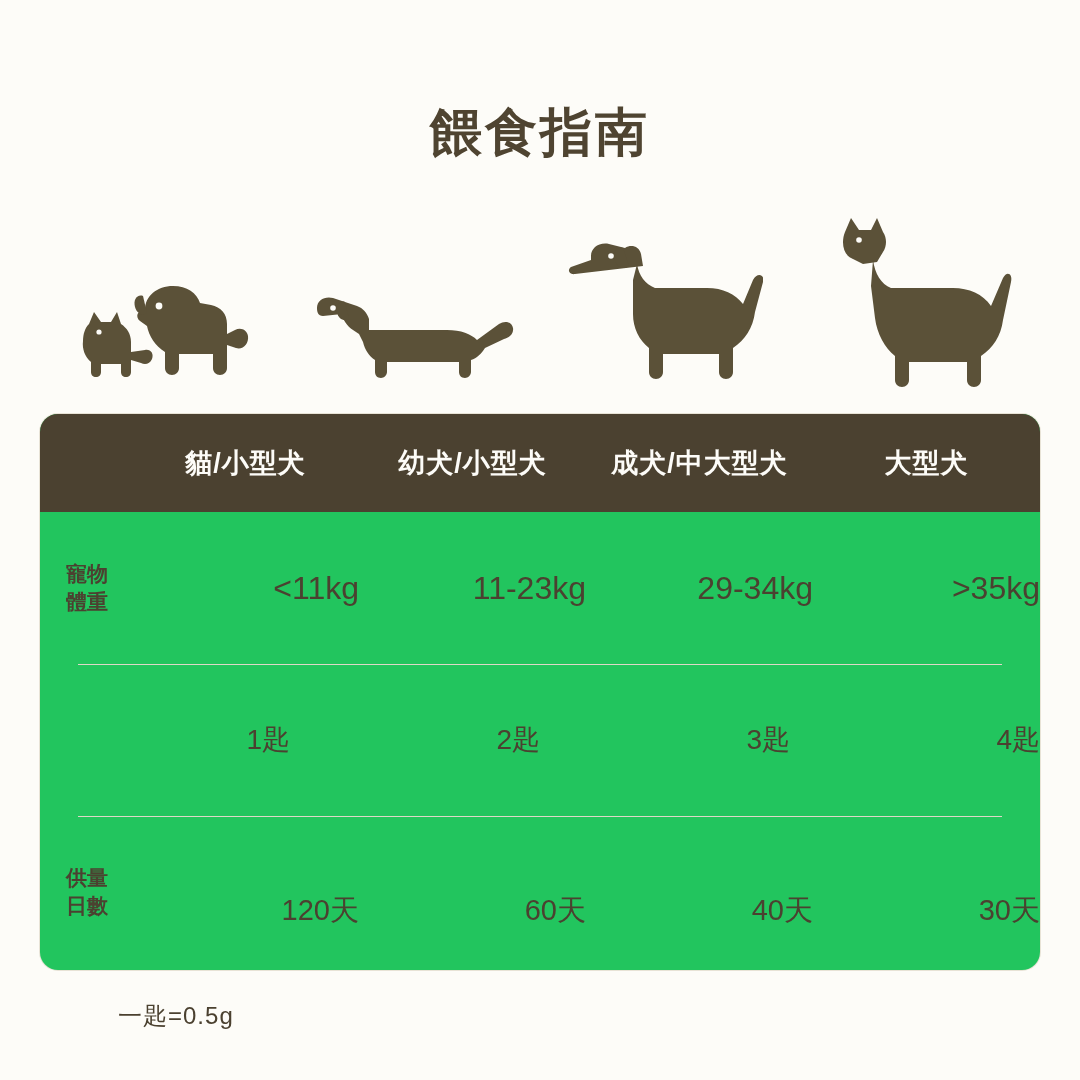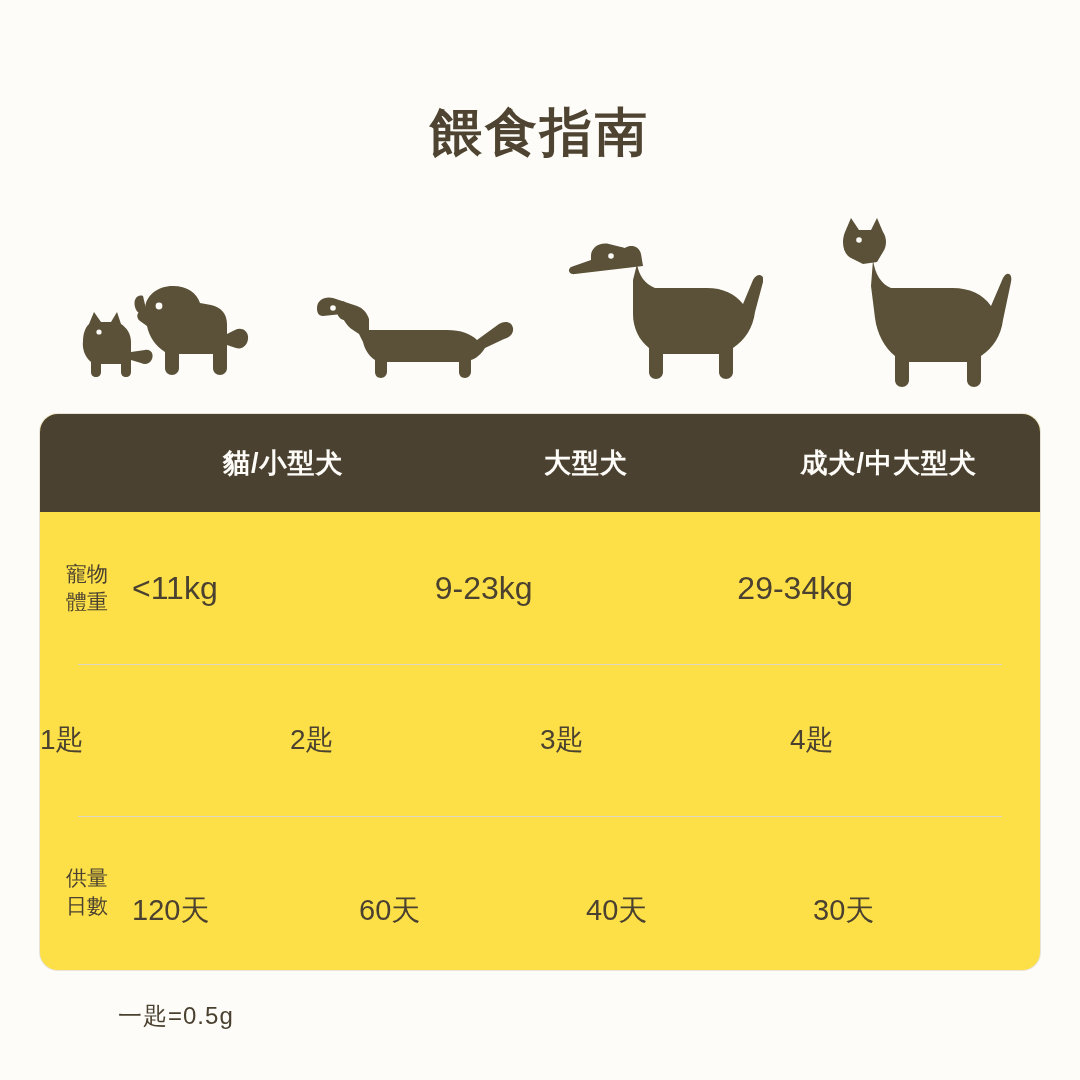--- a/index.html
+++ b/index.html
@@ -52,21 +52,21 @@
   .sil-cell svg {
     display: block;
   }
   
   .card {
     position: absolute;
     left: 40px;
     top: 414px;
     width: 1000px;
     height: 556px;
-    background: #fde047;
+    background: #22c55e;
     border-radius: 18px;
     box-shadow: 0 0 0 1px #e8e3d6;
     overflow: hidden;
   }
   .card-head {
     height: 98px;
     background: #4b4130;
     display: flex;
     align-items: center;
   }
@@ -99,27 +99,27 @@
     right: 38px;
     height: 1px;
     background: #ded8c8;
   }
   .row-label {
     width: 92px;
     flex: 0 0 92px;
     box-sizing: border-box;
     padding-left: 26px;
     font-size: 21px;
-    font-weight: normal;
+    font-weight: bold;
     line-height: 1.35;
     color: #4b4130;
   }
   .cell {
     flex: 1 1 0;
-    text-align: left;
+    text-align: right;
     font-size: 30px;
     color: #4b4130;
   }
   .row-weight .cell {
     font-size: 32px;
   }
   .row-daily .cell {
     font-size: 28px;
   }
   .row-days .cell {
@@ -193,34 +193,36 @@
       </svg>
     </div>
 
   </div>
 
   <div class="card">
 
     <div class="card-head">
       <div class="head-label-spacer"></div>
       <div class="head-cell">貓/小型犬</div>
+      <div class="head-cell">幼犬/小型犬</div>
+      <div class="head-cell">成犬/中大型犬</div>
       <div class="head-cell">大型犬</div>
-      <div class="head-cell">成犬/中大型犬</div>
     </div>
 
     <div class="body-rows">
 
       <div class="row row-weight">
         <div class="row-label">
           <div>寵物</div>
           <div>體重</div>
         </div>
         <div class="cell">&lt;11kg</div>
-        <div class="cell">9-23kg</div>
+        <div class="cell">11-23kg</div>
         <div class="cell">29-34kg</div>
+        <div class="cell">&gt;35kg</div>
       </div>
 
       <div class="row row-daily">
         <div class="cell">1匙</div>
         <div class="cell">2匙</div>
         <div class="cell">3匙</div>
         <div class="cell">4匙</div>
       </div>
 
       <div class="row row-days">

